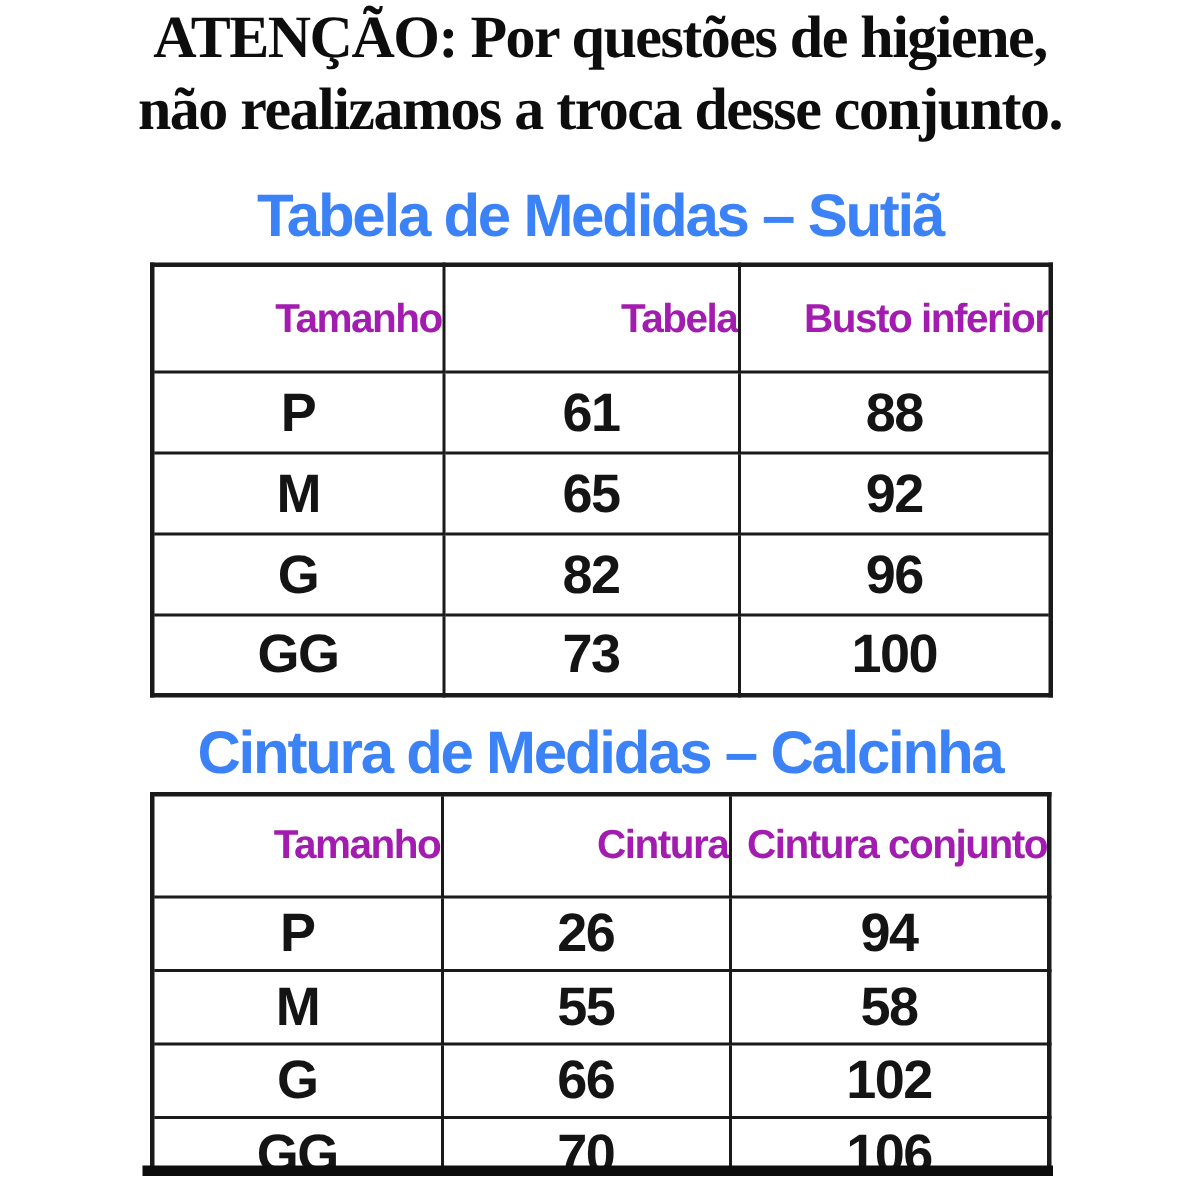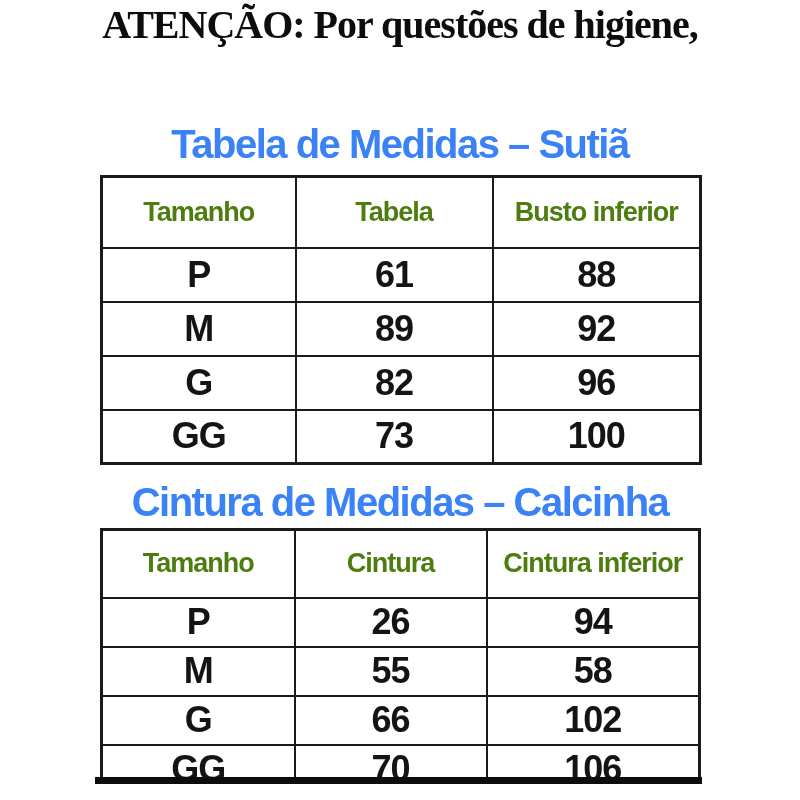--- a/index.html
+++ b/index.html
@@ -53,21 +53,22 @@
     vertical-align: middle;
     padding: 0;
     overflow: hidden;
     white-space: nowrap;
   }
   .size-table { border: 3px solid #1a1a1a; }
   .size-table th {
     font-size: 27px;
     font-weight: bold;
     letter-spacing: -1px;
-    color: #4d7c0f;
+    color: #a21caf;
+    text-align: right;
   }
   .size-table td {
     font-size: 36px;
     font-weight: bold;
     letter-spacing: -1px;
     color: #141414;
   }
 
   .size-table.table-sutia { left: 100px; top: 175px; width: 599px; }
   .table-sutia thead tr { height: 71px; }
@@ -89,20 +90,21 @@
     left: 0; top: 784px;
     width: 800px; height: 16px;
     background: #ffffff;
   }
 </style>
 </head>
 <body>
 
 <div class="notice">
   <div>ATENÇÃO: Por questões de higiene,</div>
+  <div>não realizamos a troca desse conjunto.</div>
 </div>
 
 <div class="section-title t1">Tabela de Medidas – Sutiã</div>
 
 <table class="size-table table-sutia">
   <colgroup>
     <col style="width:194px">
       <col style="width:197px">
       <col style="width:208px">
   </colgroup>
@@ -114,21 +116,21 @@
     </tr>
   </thead>
   <tbody>
     <tr>
       <td>P</td>
       <td>61</td>
       <td>88</td>
     </tr>
     <tr>
       <td>M</td>
-      <td>89</td>
+      <td>65</td>
       <td>92</td>
     </tr>
     <tr>
       <td>G</td>
       <td>82</td>
       <td>96</td>
     </tr>
     <tr>
       <td>GG</td>
       <td>73</td>
@@ -142,21 +144,21 @@
 <table class="size-table table-calcinha">
   <colgroup>
     <col style="width:193px">
       <col style="width:192px">
       <col style="width:213px">
   </colgroup>
   <thead>
     <tr>
       <th>Tamanho</th>
       <th>Cintura</th>
-      <th>Cintura inferior</th>
+      <th>Cintura conjunto</th>
     </tr>
   </thead>
   <tbody>
     <tr>
       <td>P</td>
       <td>26</td>
       <td>94</td>
     </tr>
     <tr>
       <td>M</td>

